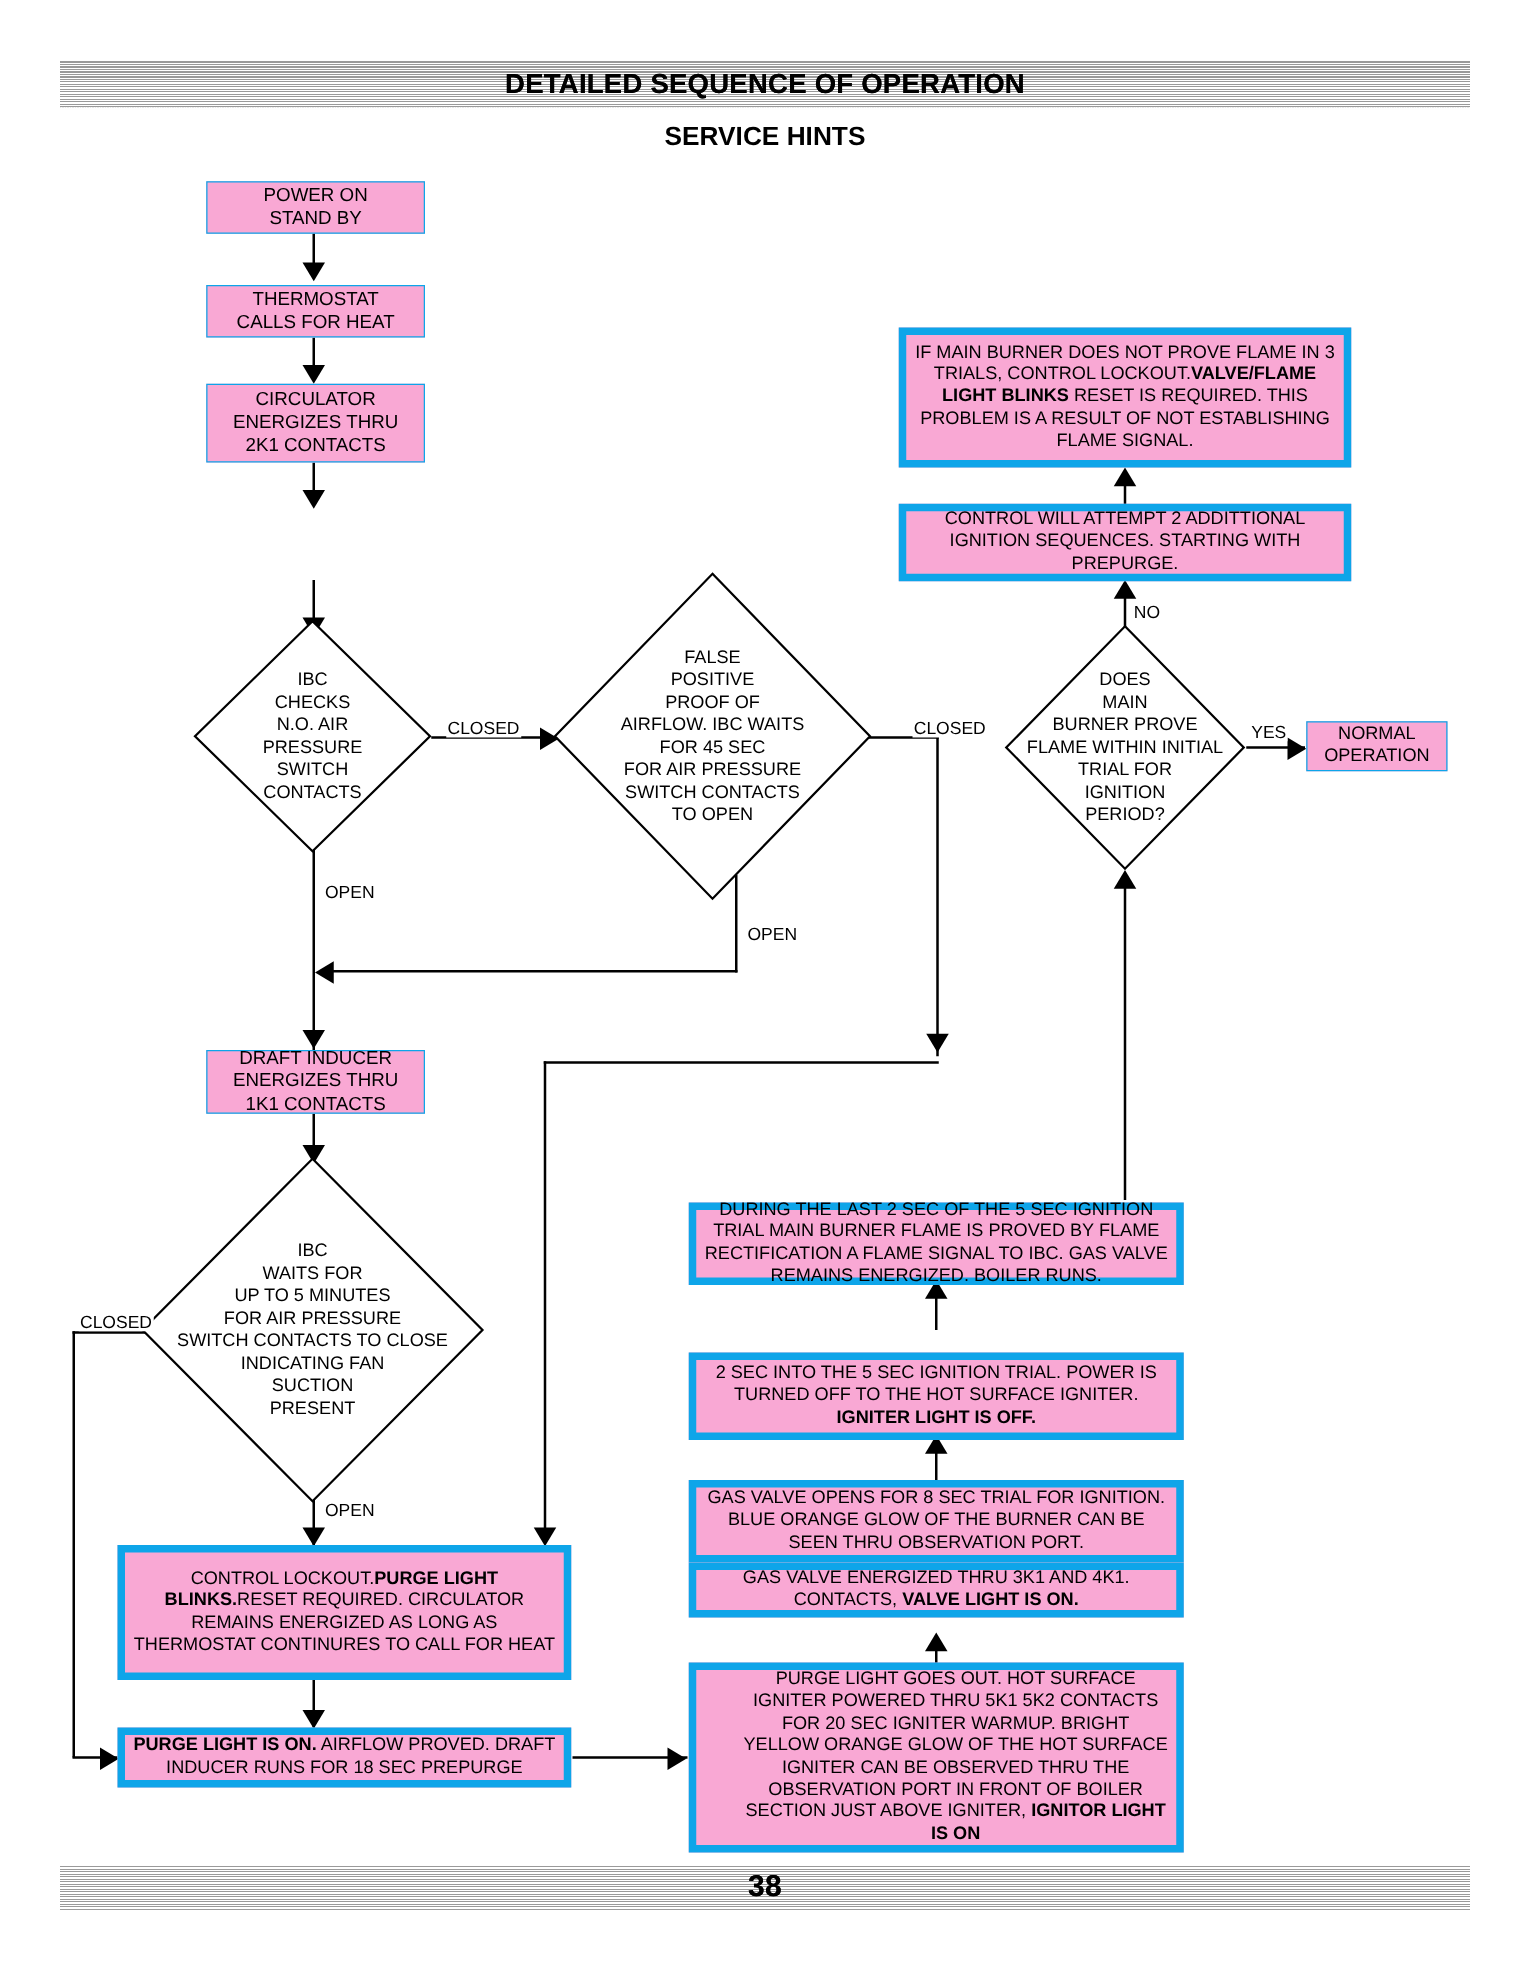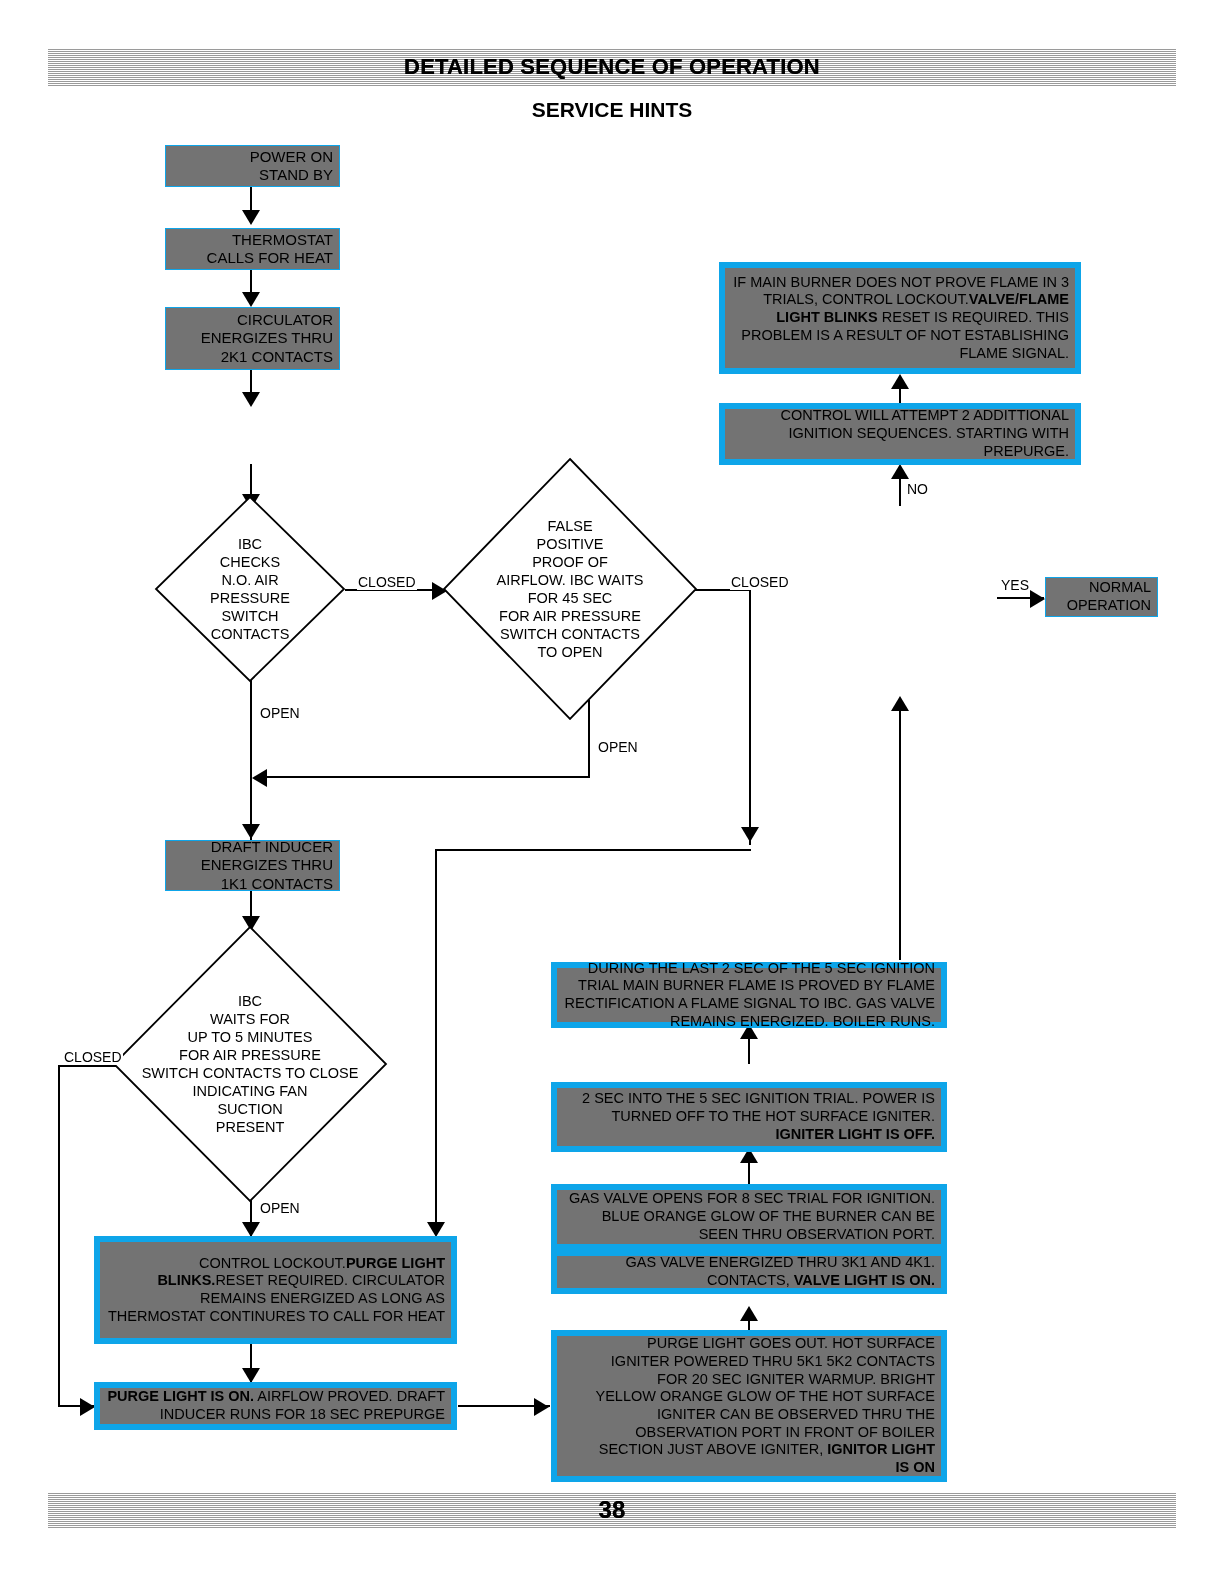--- a/index.html
+++ b/index.html
@@ -37,23 +37,23 @@
 
   #subtitle {
     position:absolute; left:0; top:98px; width:1224px;
     text-align:center; font-size:21px; font-weight:bold;
   }
 
   
   .node {
     position:absolute;
     border:6px solid #0ea5e9;
-    background:#737373;
+    background:#f9a8d4;
     display:flex; align-items:center; justify-content:center;
-    text-align:right;
+    text-align:center;
     box-sizing:border-box;
     line-height:1.22;
     z-index:3;
   }
   .node .txt { padding: 2px 6px; width:100%; }
   .thin { border-width:1.6px; }
 
   .diamond {
     position:absolute;
     z-index:2;
@@ -229,20 +229,32 @@
     <div class="dlabel fs14" style="white-space:pre-line;">IBC
 WAITS FOR
 UP TO  5 MINUTES
 FOR AIR PRESSURE
 SWITCH CONTACTS TO CLOSE
 INDICATING FAN
 SUCTION
 PRESENT</div>
   </div>
 
+  <div class="diamond" style="left:804px; top:500px; width:192px; height:196px;">
+    <svg width="192" height="196" viewBox="0 0 192 196">
+      <polygon points="96,1 191,98 96,195 1,98" fill="#fff" stroke="#000" stroke-width="1.8"></polygon>
+    </svg>
+    <div class="dlabel fs14" style="white-space:pre-line;">DOES
+MAIN
+BURNER PROVE
+FLAME WITHIN INITIAL
+TRIAL FOR
+IGNITION
+PERIOD?</div>
+  </div>
 
   <div class="node fs14" style="left:719px; top:262px; width:362px; height:112px;">
     <span class="txt"><span>IF MAIN BURNER DOES NOT PROVE FLAME IN 3 TRIALS, CONTROL LOCKOUT.</span><b>VALVE/FLAME LIGHT BLINKS</b><span> RESET IS REQUIRED. THIS PROBLEM IS A RESULT OF NOT ESTABLISHING FLAME SIGNAL.</span></span>
   </div>
 
   <div class="node fs14" style="left:719px; top:403px; width:362px; height:62px;">
     <span class="txt"><span>CONTROL WILL ATTEMPT 2 ADDITTIONAL IGNITION SEQUENCES. STARTING WITH PREPURGE.</span></span>
   </div>
 
   <div class="node fs14" style="left:94px; top:1236px; width:363px; height:108px;">

